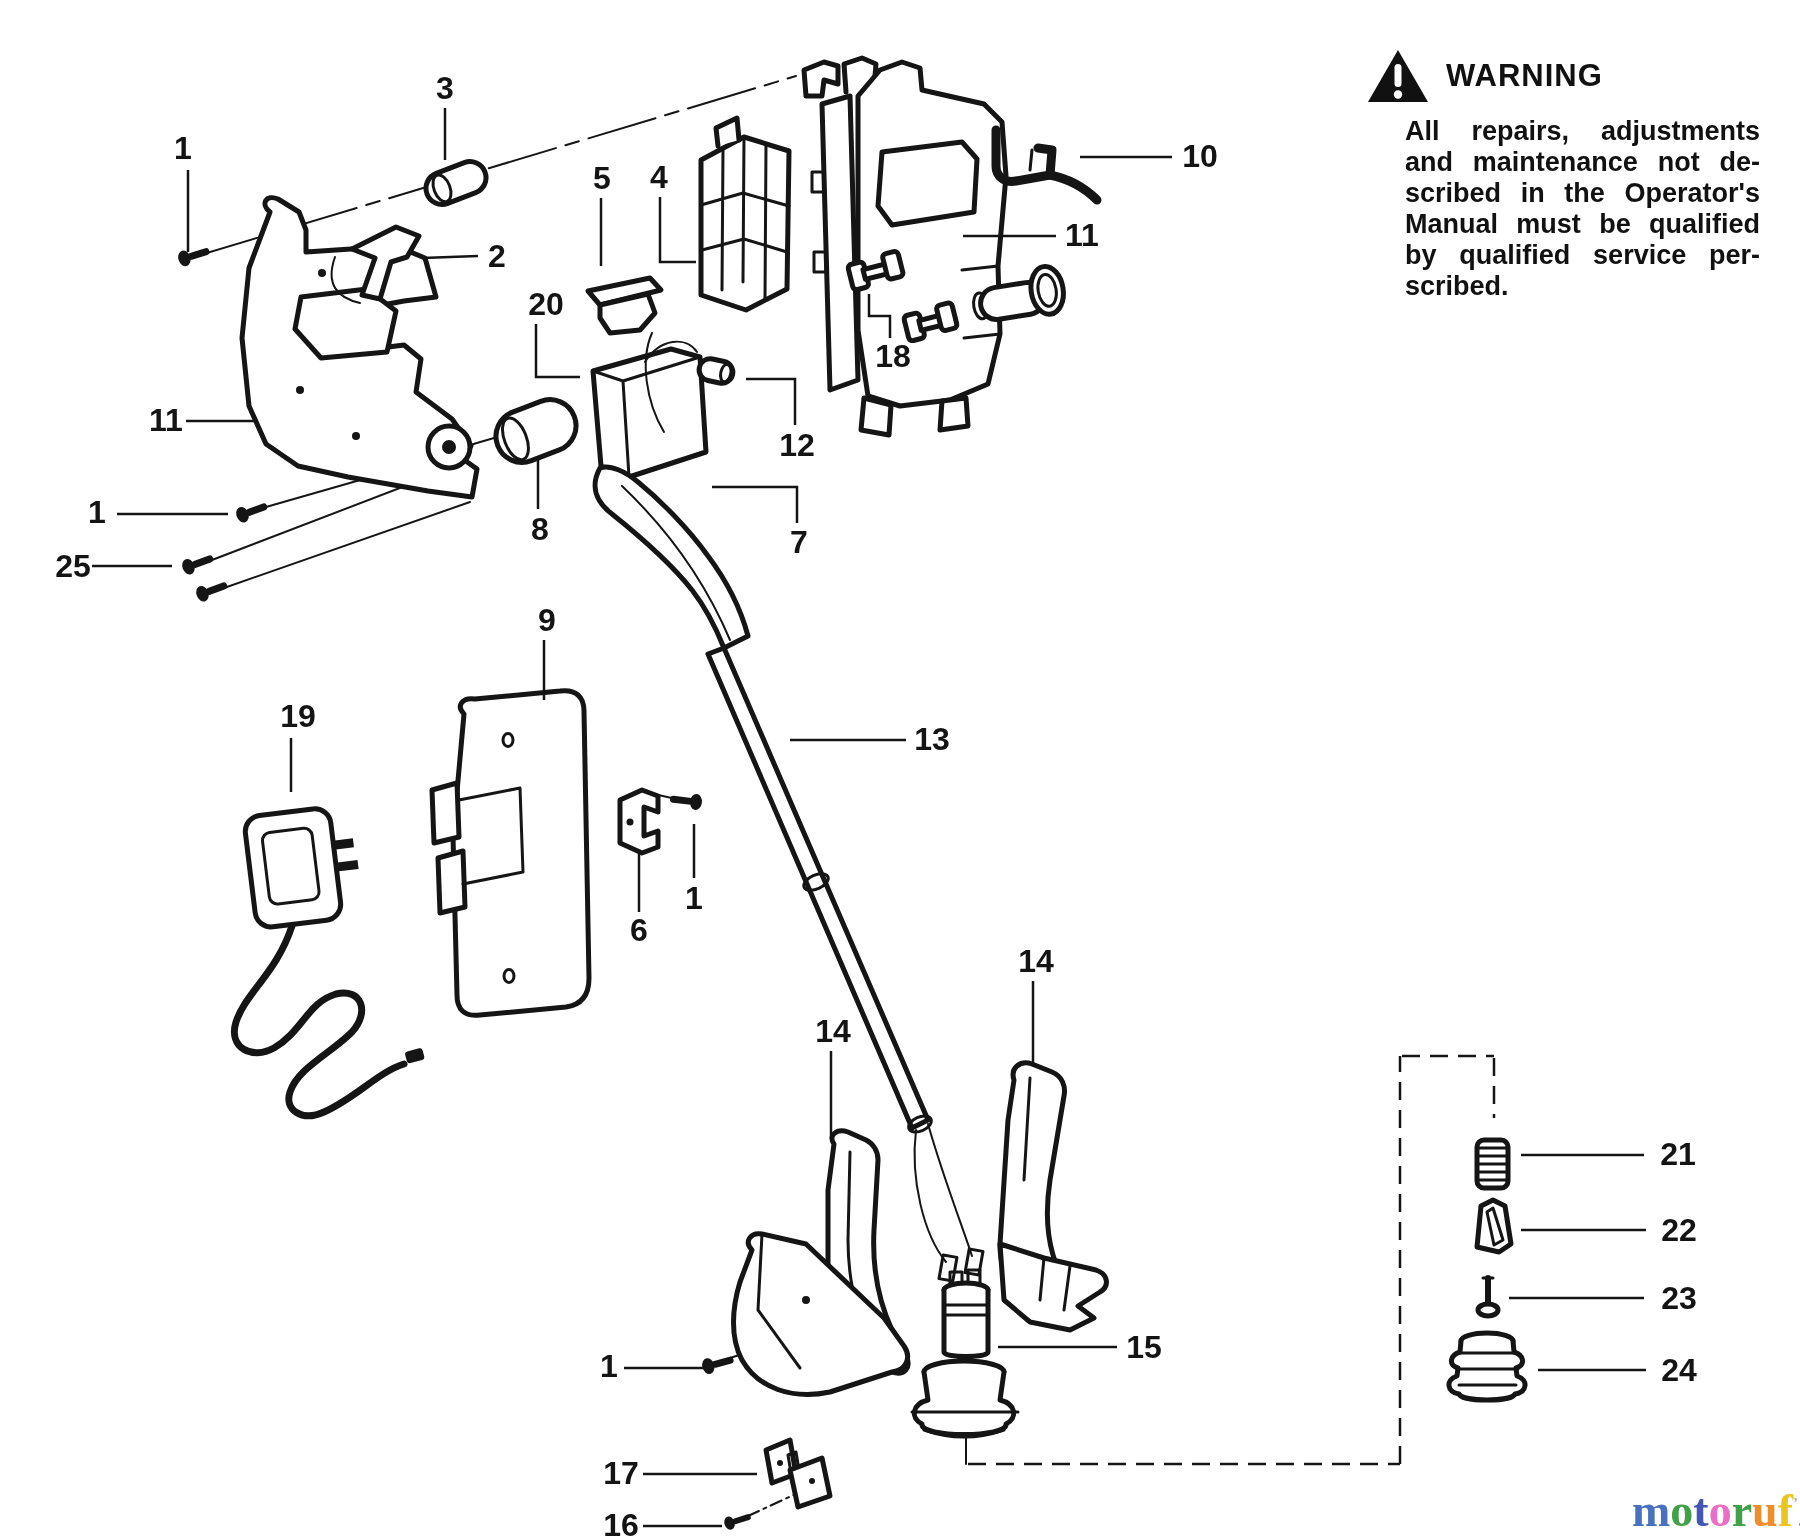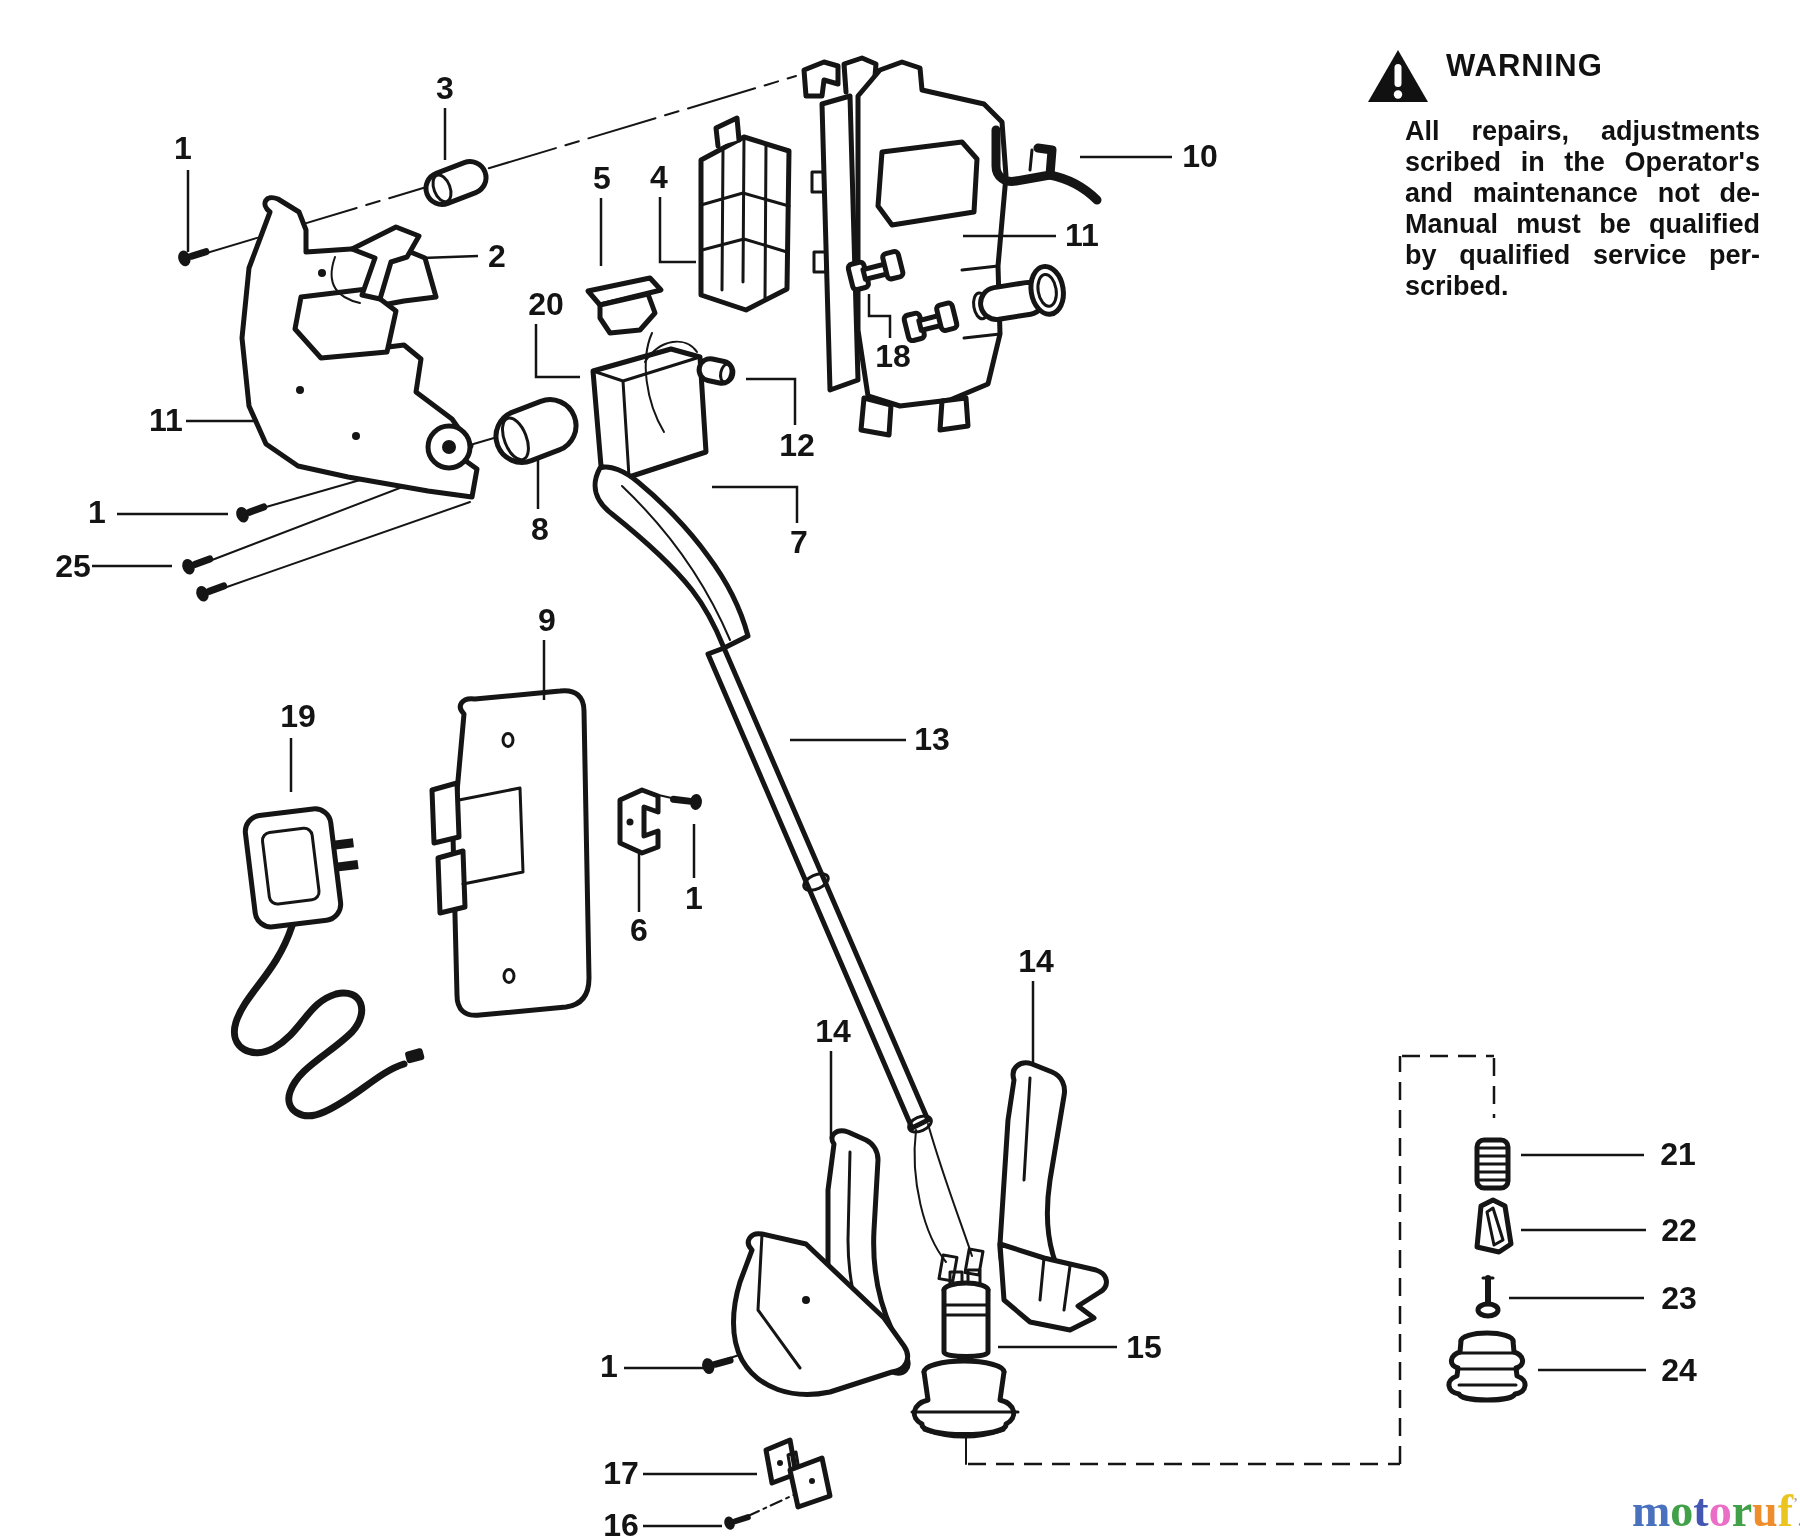--- a/index.html
+++ b/index.html
@@ -10,21 +10,21 @@
   .part{fill:#ffffff;stroke:#151515;stroke-width:5;stroke-linejoin:round;stroke-linecap:round;}
   .det{fill:none;stroke:#151515;stroke-width:3;stroke-linejoin:round;stroke-linecap:round;}
   .thin{fill:none;stroke:#151515;stroke-width:2;stroke-linecap:round;}
   .dash{fill:none;stroke:#151515;stroke-width:2.5;stroke-dasharray:18 10;}
   .cord{fill:none;stroke:#151515;stroke-width:7;stroke-linecap:round;}
   .solid{fill:#151515;stroke:none;}
   .leader{fill:none;stroke:#141414;stroke-width:2.5;}
   .plabel{font-family:"Liberation Sans",sans-serif;font-size:32px;font-weight:bold;fill:#141414;}
   
   .warning{position:absolute;left:1366px;top:48px;width:394px;}
-  .warning-head{display:flex;align-items:flex-start;gap:16px;margin-bottom:12px;}
+  .warning-head{display:flex;align-items:center;gap:16px;margin-bottom:12px;}
   .warning-title{font-size:31px;font-weight:bold;letter-spacing:1px;}
   .warn-line{font-size:27px;line-height:31px;font-weight:bold;text-align:justify;text-align-last:justify;margin-left:39px;}
   .warn-line.last{text-align:left;text-align-last:left;}
   
   .logo{position:absolute;left:1632px;top:1477px;font-family:"Liberation Serif",serif;
         font-weight:bold;font-size:46px;line-height:52px;white-space:nowrap;}
   .logo-mark{font-size:15px;vertical-align:18px;}
   .logo-suffix{font-size:19px;}
 </style>
 </head>
@@ -352,22 +352,22 @@
     <div class="warning-head">
       <svg width="64" height="56" viewBox="0 0 64 56">
         <polygon points="32,2 62,54 2,54" fill="#111"></polygon>
         <rect x="28.5" y="16" width="7" height="23" rx="3.5" fill="#fff"></rect>
         <circle cx="32" cy="46.5" r="4.2" fill="#fff"></circle>
       </svg>
       <span class="warning-title">WARNING</span>
     </div>
     <div id="warning-body">
         <div class="warn-line">All repairs, adjustments</div>
+        <div class="warn-line">and maintenance not de-</div>
         <div class="warn-line">scribed in the Operator's</div>
-        <div class="warn-line">and maintenance not de-</div>
         <div class="warn-line">Manual must be qualified</div>
         <div class="warn-line">by qualified service per-</div>
         <div class="warn-line last">scribed.</div>
       </div>
   </div>
 
   <div class="logo">
     <span id="logo-letters"><span style="color: rgb(74, 113, 189);">m</span><span style="color: rgb(65, 160, 72);">o</span><span style="color: rgb(68, 86, 180);">t</span><span style="color: rgb(234, 110, 198);">o</span><span style="color: rgb(65, 160, 72);">r</span><span style="color: rgb(239, 141, 45);">u</span><span style="color: rgb(234, 197, 31);">f</span></span><span class="logo-mark" style="color: rgb(176, 176, 176);">’</span><span class="logo-suffix" style="color: rgb(143, 143, 143);">.de</span>
   </div>
 

